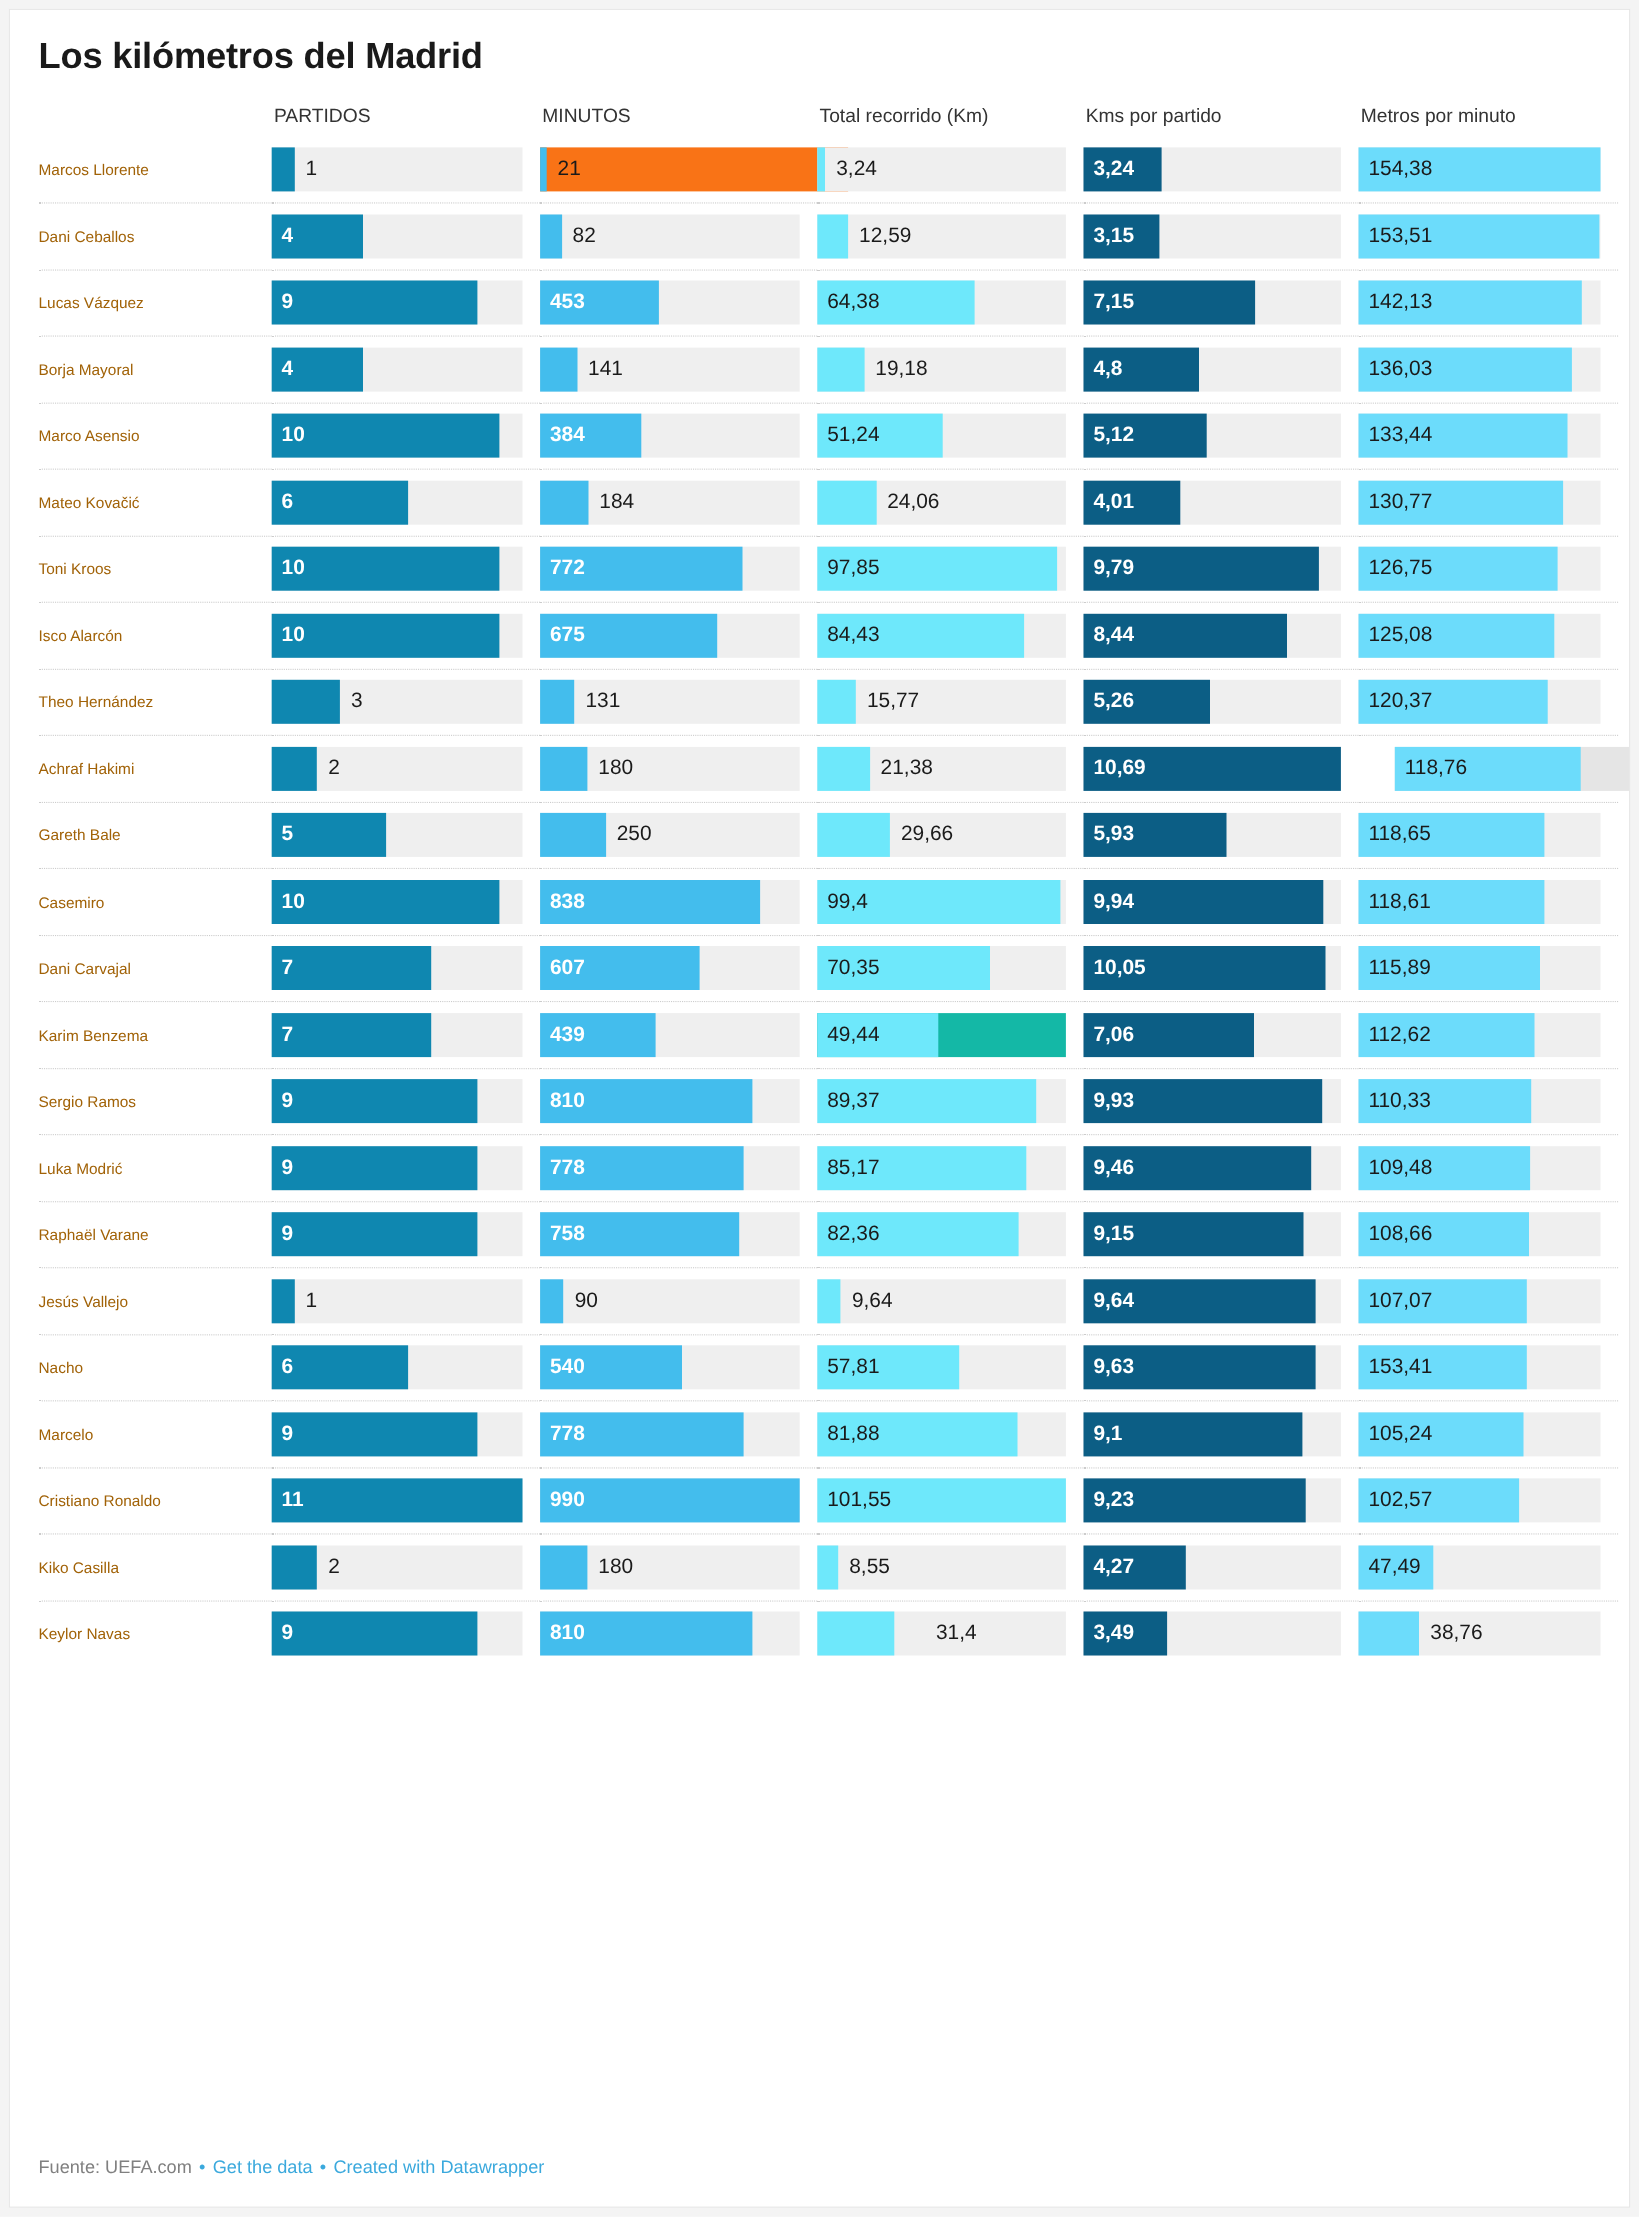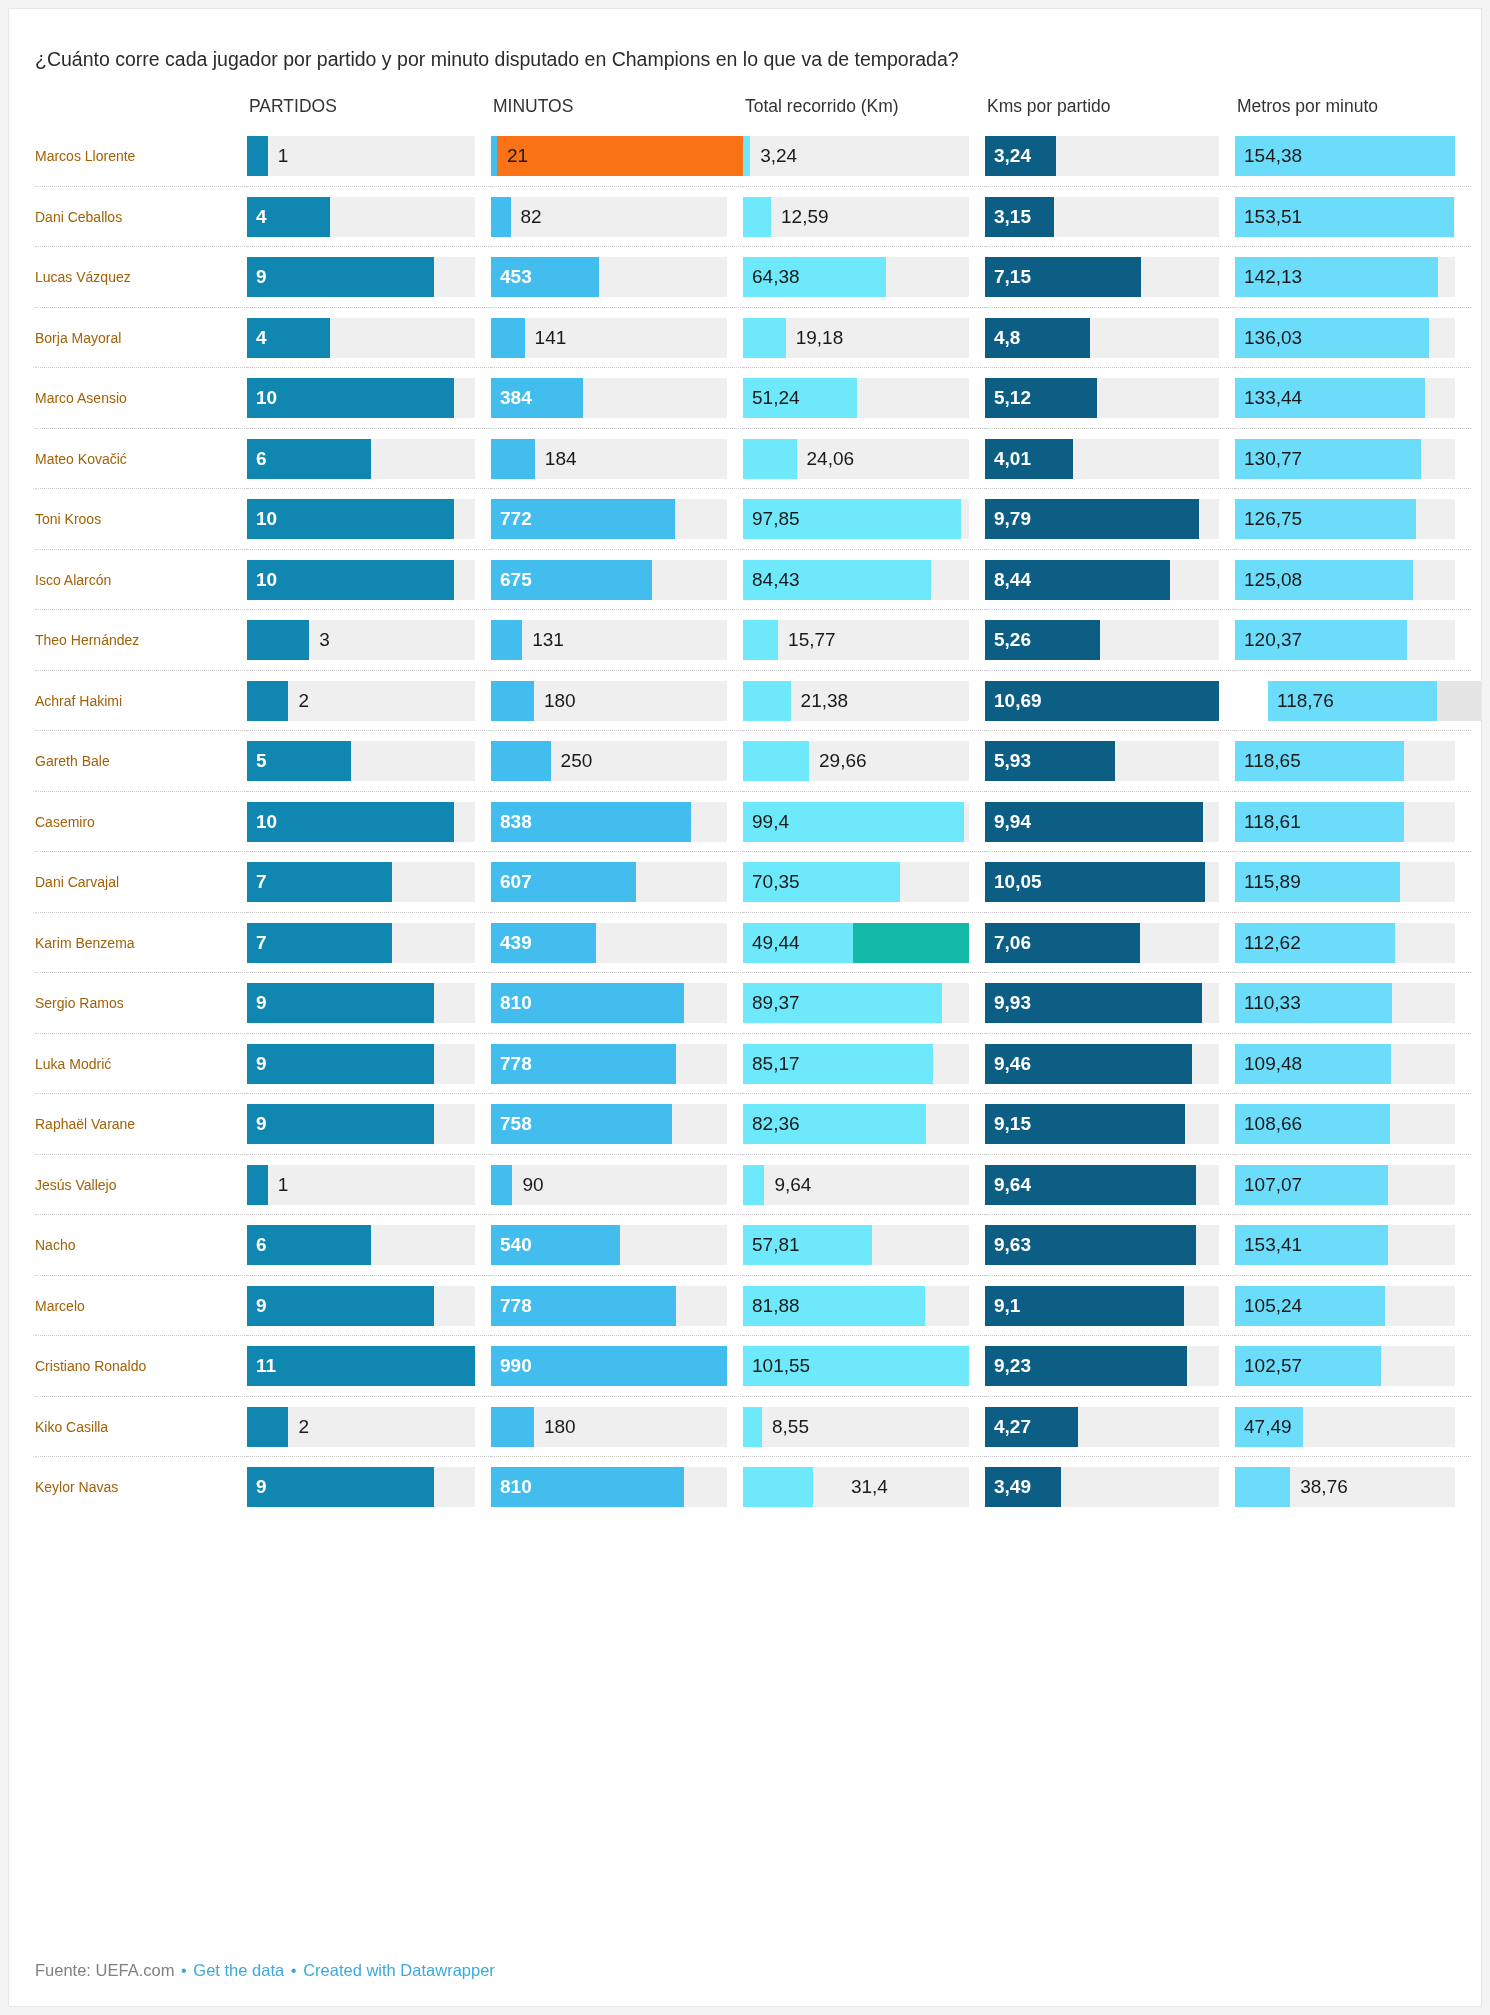--- a/index.html
+++ b/index.html
@@ -124,21 +124,21 @@
     color: #3ba9dd;
     text-decoration: none;
   }
   #chart-footer .sep { color: #3ba9dd; padding: 0 2px; }
 </style>
 </head>
 <body>
 
 <div id="chart-card">
   <div class="inner">
-    <p id="page-subtitle">¿Cuánto corre cada jugador por partido y por minuto disputado en Champions en lo que va de temporada?</p>
+    <h1 id="page-title">Los kilómetros del Madrid</h1>
 
     <table id="kms-table">
       <colgroup>
         <col class="c-name">
           <col class="c-bar1">
           <col class="c-bar2">
         <col class="c-bar3">
           <col class="c-bar4">
           <col class="c-bar5">
       </colgroup>

